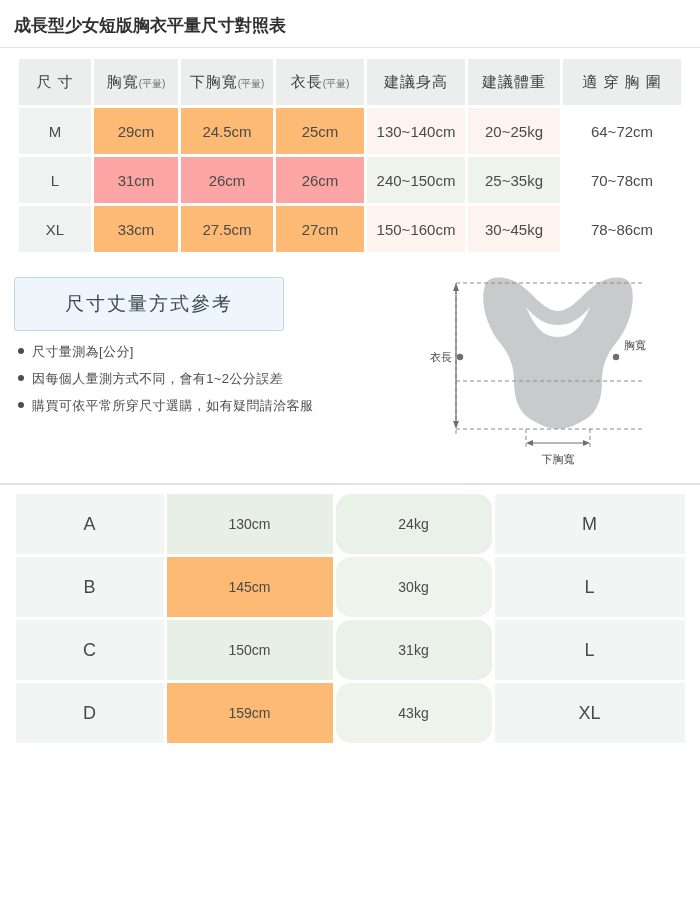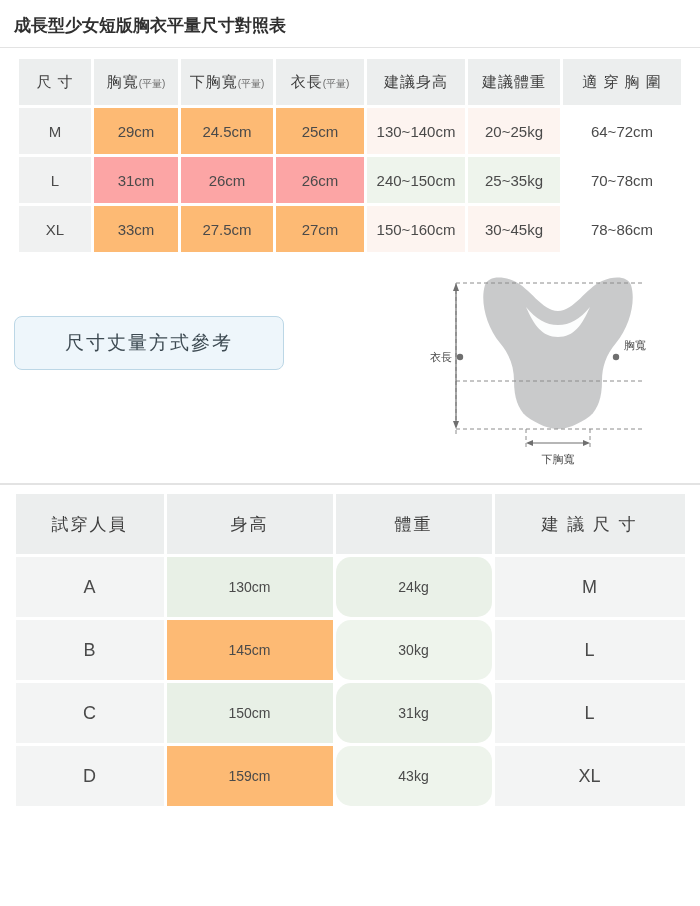--- a/index.html
+++ b/index.html
@@ -43,23 +43,23 @@
   .cell-lpink{background:#fdf4f0;}
   .cell-lgreen{background:#eef4ec;}
   .rowlabel{font-size:17px;color:#3d3d3d;}
   .small-val{font-size:13px;}
   .big-val{font-size:16px;}
 
   
   .measure-wrap{position:relative;height:212px;margin-top:16px;}
   .measure-box{
     position:absolute;left:14px;top:6px;width:268px;height:52px;
-    border:1px solid #bcd7e6;background:#eef6fb;border-radius:8px;
+    border:1px solid #bcd7e6;background:#eef6fb;border-radius:3px;
     display:flex;align-items:center;justify-content:center;
-    font-size:19px;color:#3d4a52;letter-spacing:2px;margin-top:39px;
+    font-size:19px;color:#3d4a52;letter-spacing:2px;
   }
   .bullets{position:absolute;left:18px;top:72px;width:400px;}
   .bullets li{
     list-style:none;font-size:13px;color:#4d4d4d;margin:0 0 9px 0;
     position:relative;padding-left:14px;letter-spacing:.4px;
   }
   .bullets li:before{
     content:"";position:absolute;left:0;top:5px;width:6px;height:6px;
     border-radius:50%;background:#4d4d4d;
   }
@@ -159,20 +159,25 @@
         <td class="cell-lpink small-val">30~45kg</td>
         <td class="cell-white big-val">78~86cm</td>
       </tr>
     </tbody>
   </table>
 
   <div class="measure-wrap">
 
     <div class="measure-box">尺寸丈量方式參考</div>
 
+    <ul class="bullets">
+      <li>尺寸量測為[公分]</li>
+      <li>因每個人量測方式不同，會有1~2公分誤差</li>
+      <li>購買可依平常所穿尺寸選購，如有疑問請洽客服</li>
+    </ul>
 
     <svg class="diagram" viewBox="0 0 256 200">
 
       <path d="M55,14 C58,6 70,4 84,10 C100,17 112,40 128,40 C144,40 156,17 172,10 C186,4 198,6 201,14
                C206,30 200,55 186,72 C176,84 172,96 172,110
                L84,110 C84,96 80,84 70,72 C56,55 50,30 55,14 Z" fill="#c9cacb"></path>
       <path d="M84,110 L172,110 C172,126 168,138 160,145 C148,154 136,158 128,158
                C120,158 108,154 96,145 C88,138 84,126 84,110 Z" fill="#c9cacb"></path>
       <path d="M96,36 C104,54 112,66 128,66 C144,66 152,54 160,36 C150,48 140,54 128,54 C116,54 106,48 96,36 Z" fill="#ffffff" opacity="0.95"></path>
 
@@ -208,26 +213,20 @@
 
   <table class="report-table">
     <colgroup>
       <col class="r-col-a">
         <col class="r-col-b">
         <col class="r-col-c">
         <col class="r-col-d">
     </colgroup>
     <tbody>
       <tr>
-        <td class="hdr">試穿人員</td>
-        <td class="hdr">身高</td>
-        <td class="hdr">體重</td>
-        <td class="hdr">建 議 尺 寸</td>
-      </tr>
-      <tr>
         <td class="r-name">A</td>
         <td class="r-h">130cm</td>
         <td class="r-w">24kg</td>
         <td class="r-s">M</td>
       </tr>
       <tr>
         <td class="r-name">B</td>
         <td class="r-h r-h2">145cm</td>
         <td class="r-w r-w2">30kg</td>
         <td class="r-s">L</td>

